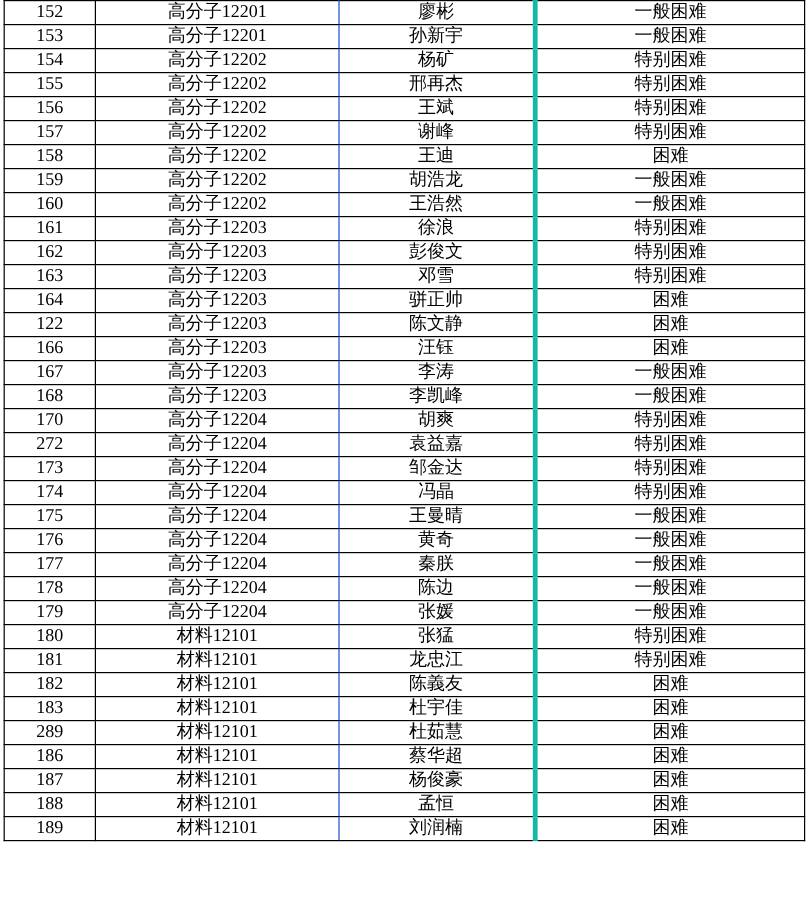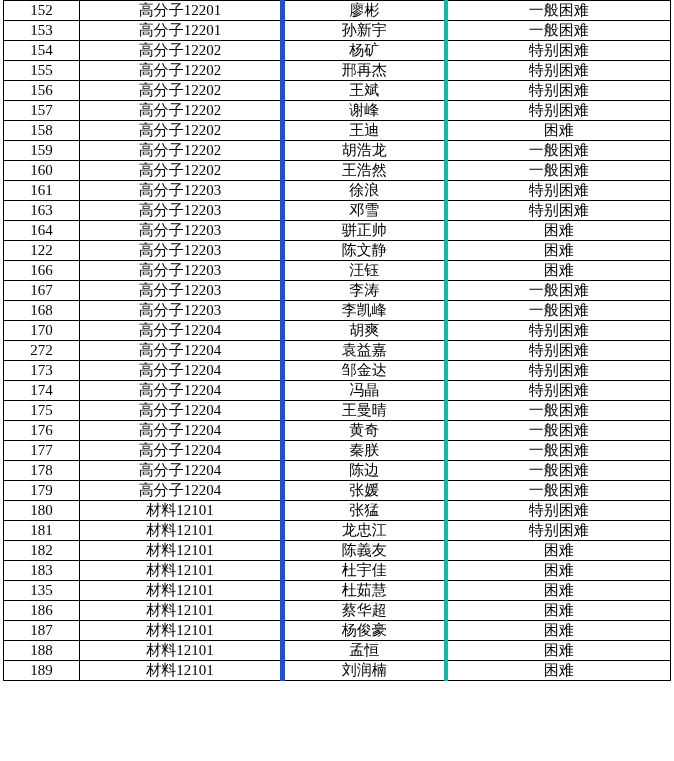--- a/index.html
+++ b/index.html
@@ -38,21 +38,21 @@
     white-space: nowrap;
     overflow: hidden;
     border-top: 1px solid #000000;
     border-bottom: 1px solid #000000;
   }
   table.grid td.c-row_number {
     border-left: 1px solid #000000;
     border-right: 1px solid #000000;
   }
   table.grid td.c-class_name {
-    border-right: 5px solid #1d4ed8;
+    border-right: 1px solid #1d4ed8;
     margin-top: 24px;
   }
   table.grid td.c-student_name {
     border-right: 4px solid #14b8a6;
   }
   table.grid td.c-difficulty_level {
     border-right: 1px solid #000000;
   }
 </style>
 </head>
@@ -121,20 +121,26 @@
           <td class="c-student_name">王浩然</td>
           <td class="c-difficulty_level">一般困难</td>
         </tr>
         <tr>
           <td class="c-row_number">161</td>
           <td class="c-class_name">高分子12203</td>
           <td class="c-student_name">徐浪</td>
           <td class="c-difficulty_level">特别困难</td>
         </tr>
         <tr>
+          <td class="c-row_number">162</td>
+          <td class="c-class_name">高分子12203</td>
+          <td class="c-student_name">彭俊文</td>
+          <td class="c-difficulty_level">特别困难</td>
+        </tr>
+        <tr>
           <td class="c-row_number">163</td>
           <td class="c-class_name">高分子12203</td>
           <td class="c-student_name">邓雪</td>
           <td class="c-difficulty_level">特别困难</td>
         </tr>
         <tr>
           <td class="c-row_number">164</td>
           <td class="c-class_name">高分子12203</td>
           <td class="c-student_name">骈正帅</td>
           <td class="c-difficulty_level">困难</td>
@@ -235,21 +241,21 @@
           <td class="c-student_name">陈義友</td>
           <td class="c-difficulty_level">困难</td>
         </tr>
         <tr>
           <td class="c-row_number">183</td>
           <td class="c-class_name">材料12101</td>
           <td class="c-student_name">杜宇佳</td>
           <td class="c-difficulty_level">困难</td>
         </tr>
         <tr>
-          <td class="c-row_number">135</td>
+          <td class="c-row_number">289</td>
           <td class="c-class_name">材料12101</td>
           <td class="c-student_name">杜茹慧</td>
           <td class="c-difficulty_level">困难</td>
         </tr>
         <tr>
           <td class="c-row_number">186</td>
           <td class="c-class_name">材料12101</td>
           <td class="c-student_name">蔡华超</td>
           <td class="c-difficulty_level">困难</td>
         </tr>

